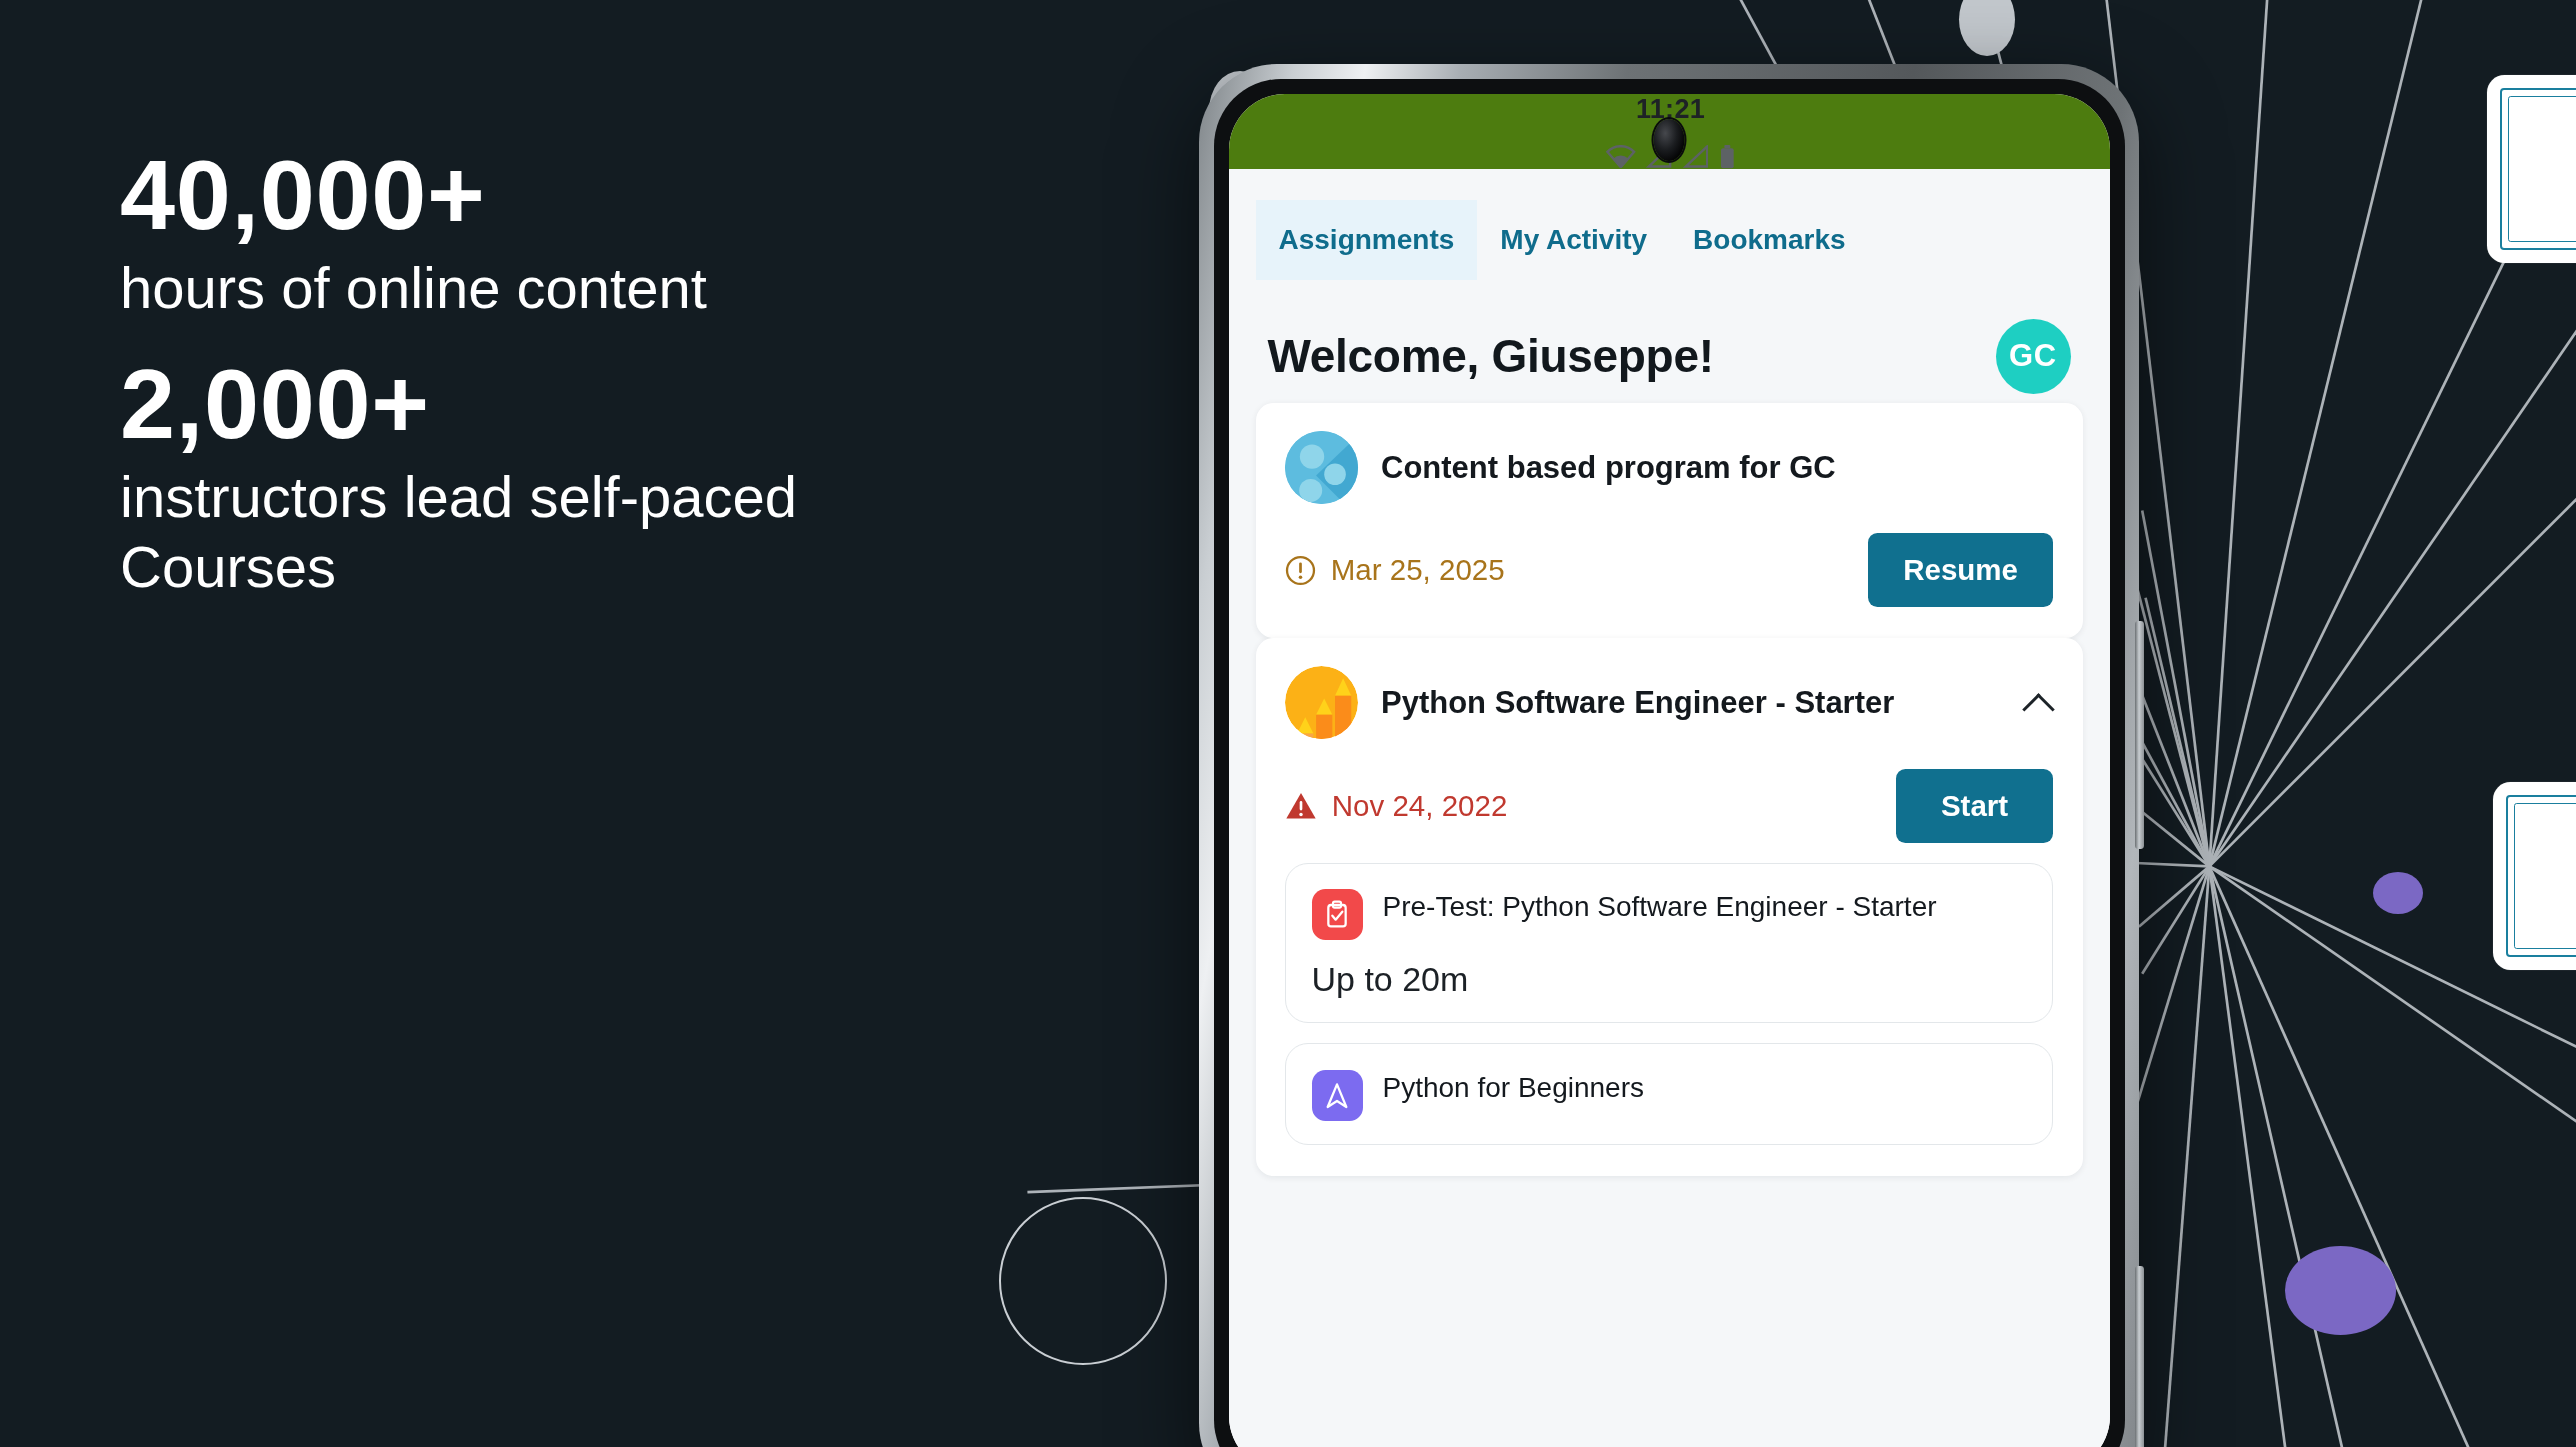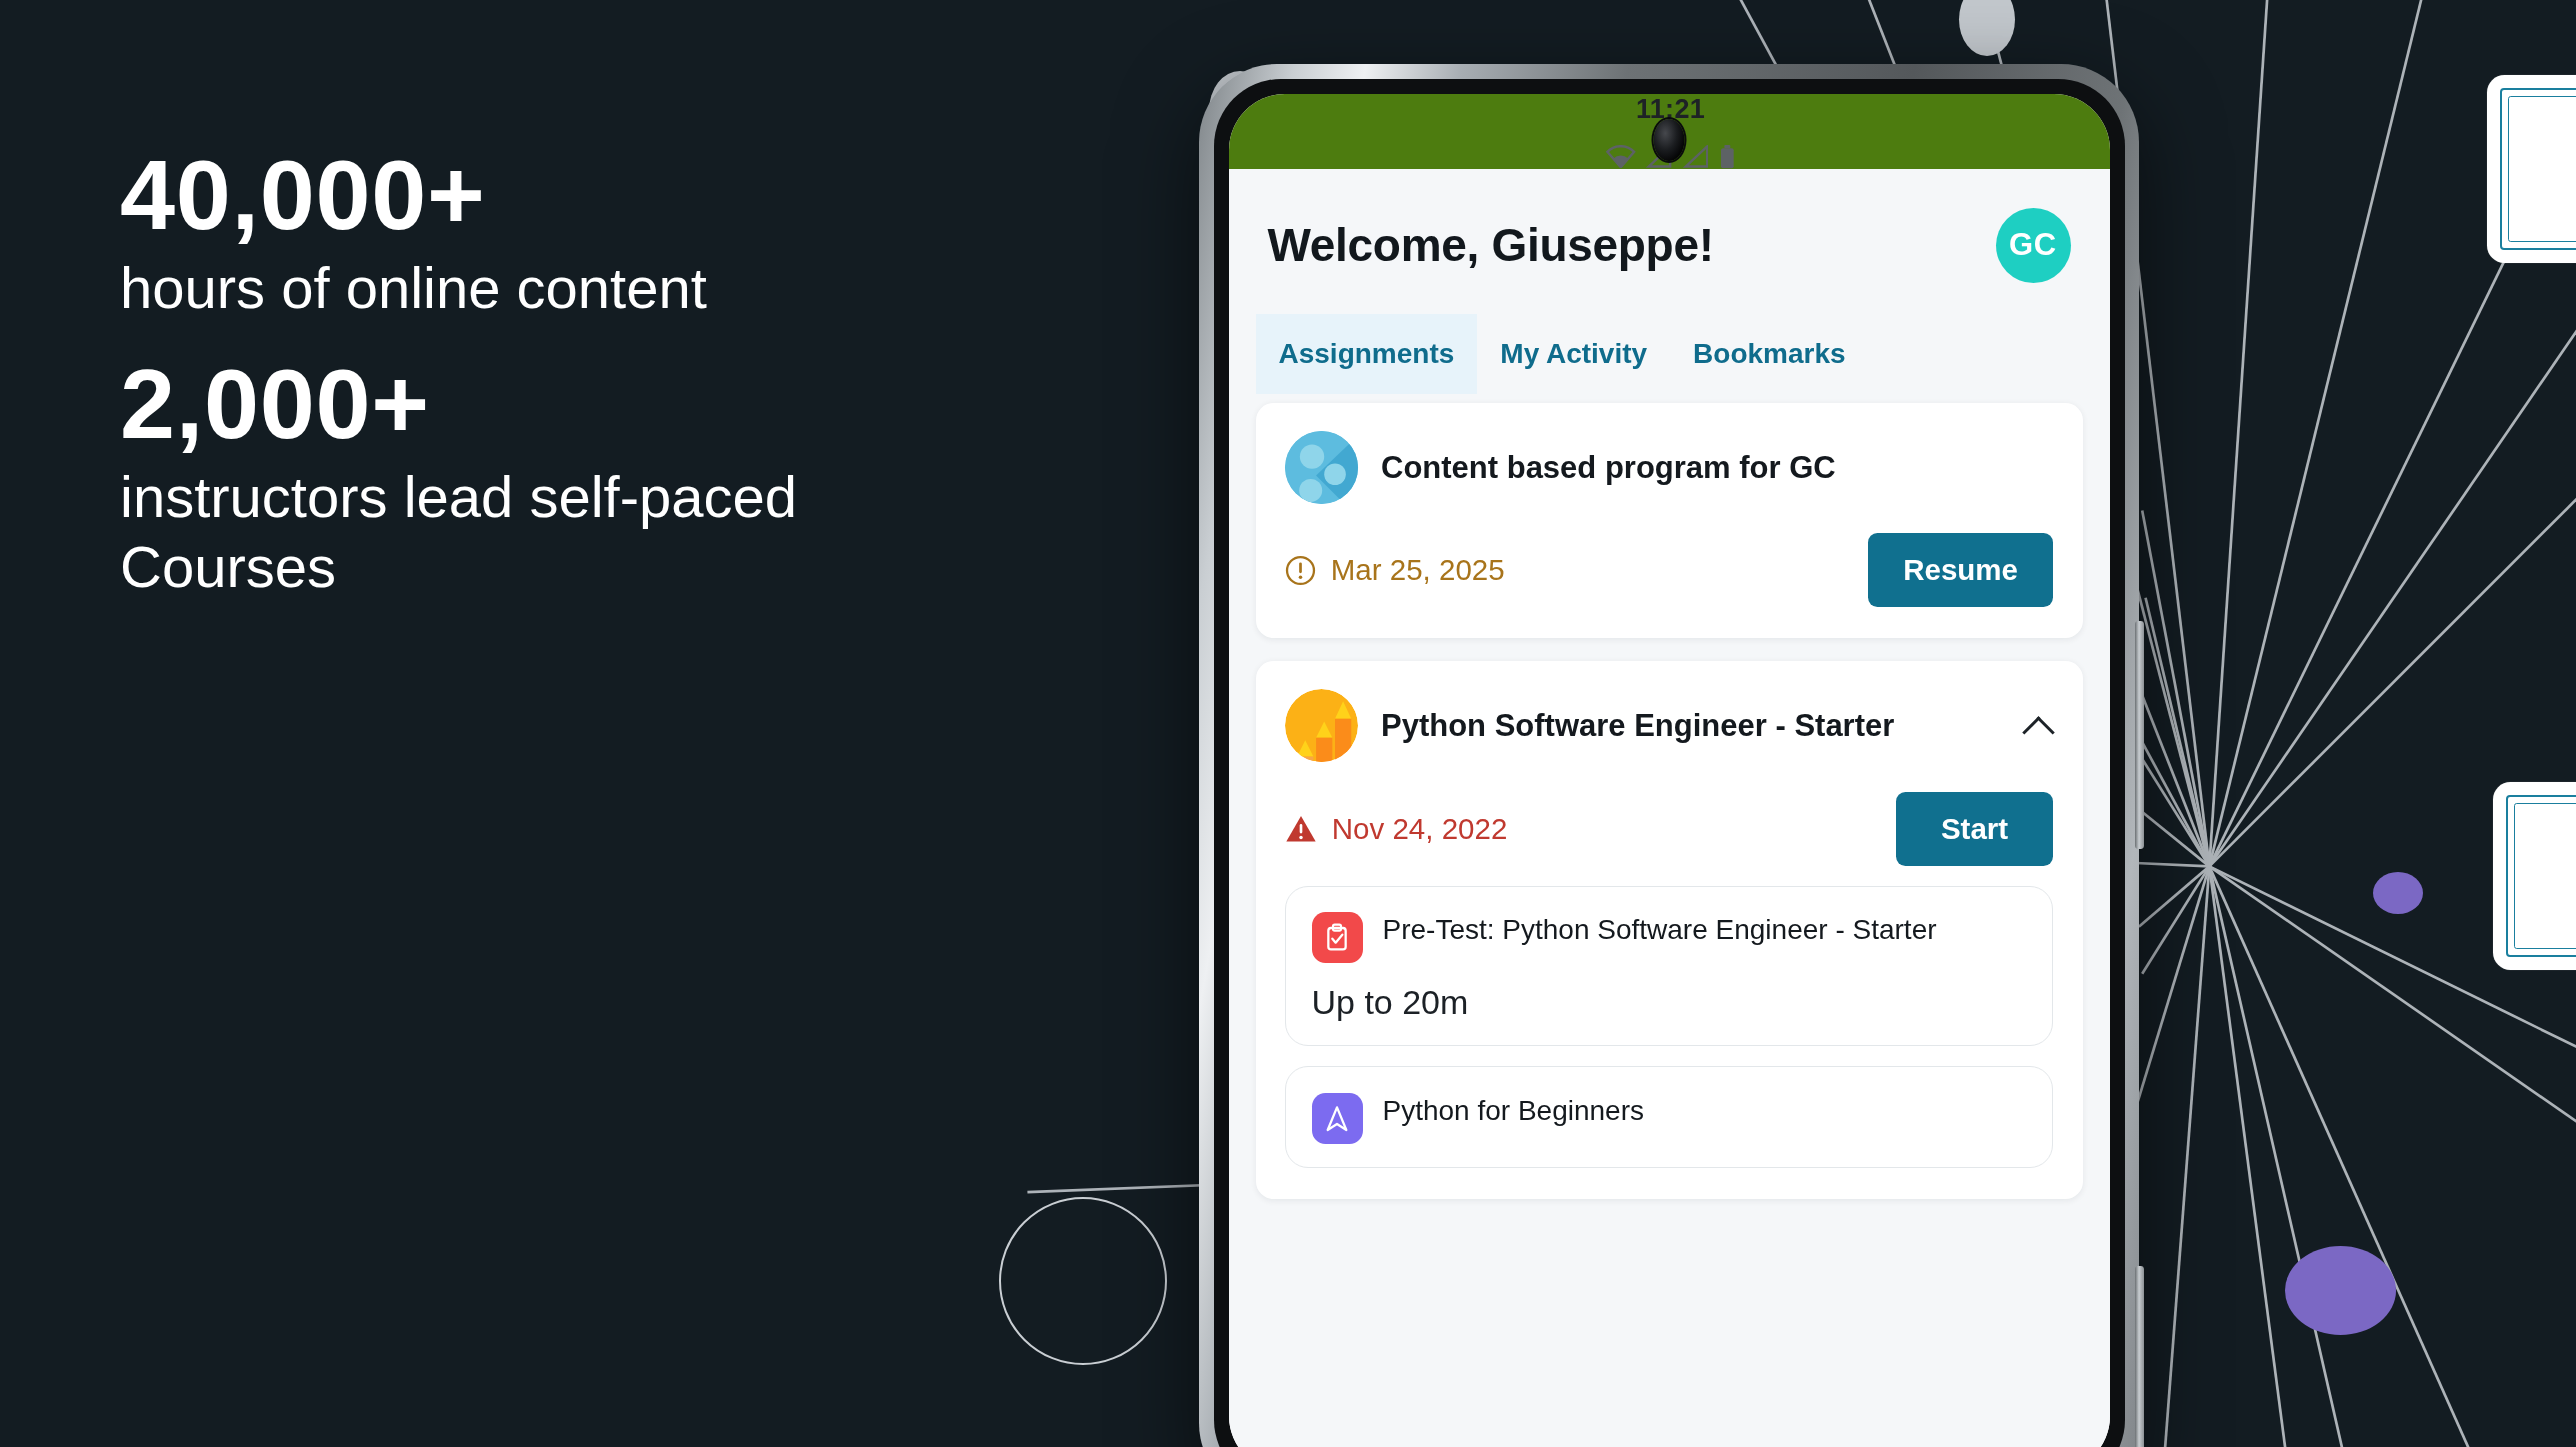--- a/index.html
+++ b/index.html
@@ -185,21 +185,20 @@
   
   #cards{
     padding:0 27px;
     margin-top:9.4px;
   }
   .card{
     background:#ffffff;
     border-radius:17.5px;
     box-shadow:0 1.3px 6.7px rgba(16,30,45,.07);
     padding:28px 29.5px 31px 29.5px;
-    margin-bottom:23px;
   }
   .card-top{
     display:flex;
     align-items:center;
     gap:23px;
   }
   .prog-icon{
     width:73px; height:73px;
     border-radius:50%;
     flex:0 0 auto;
@@ -377,29 +376,29 @@
           </svg>
           <svg class="sicon" width="16" height="24" viewBox="0 0 24 36">
             <rect x="8" y="0" width="9" height="5" rx="1.5" fill="#5d6265"></rect>
             <rect x="3" y="5" width="19" height="30" rx="3" fill="#5d6265"></rect>
           </svg>
         </div>
       </div>
 
       <div id="app">
 
-        <div id="app-header">
-          <div id="welcome-title">Welcome, Giuseppe!</div>
-          <div id="avatar">GC</div>
-        </div>
-
         <div id="tabs">
           <div class="tab active">Assignments</div>
           <div class="tab">My Activity</div>
           <div class="tab">Bookmarks</div>
+        </div>
+
+        <div id="app-header">
+          <div id="welcome-title">Welcome, Giuseppe!</div>
+          <div id="avatar">GC</div>
         </div>
 
         <div id="cards">
 
           <div class="card">
             <div class="card-top">
               <div class="prog-icon" style="background:#61bfe0;">
                 <svg width="73" height="73" viewBox="0 0 108 108">
                   <circle cx="54" cy="54" r="54" fill="#5dbcdf"></circle>
                   <path d="M96 18 L46 66 L84 104 L108 104 L108 18 Z" fill="#3da4cf" opacity=".85"></path>

